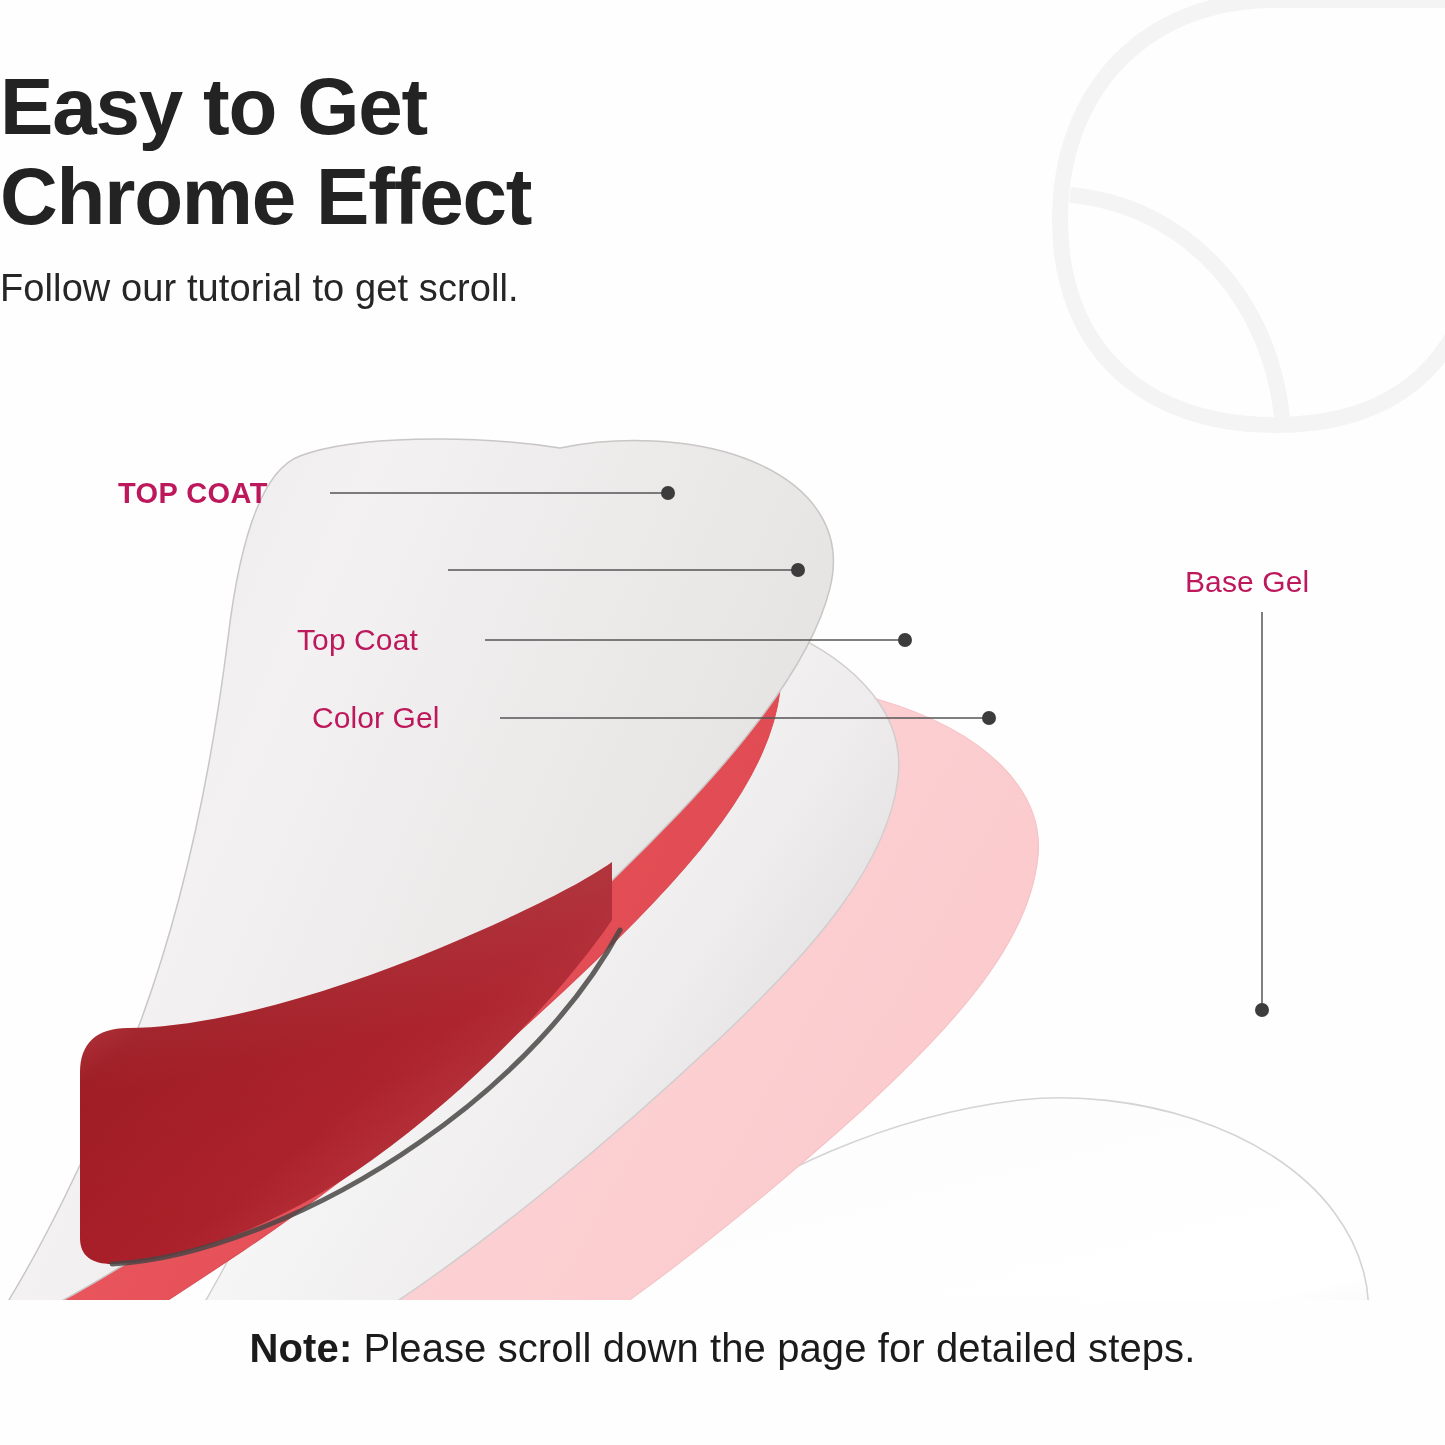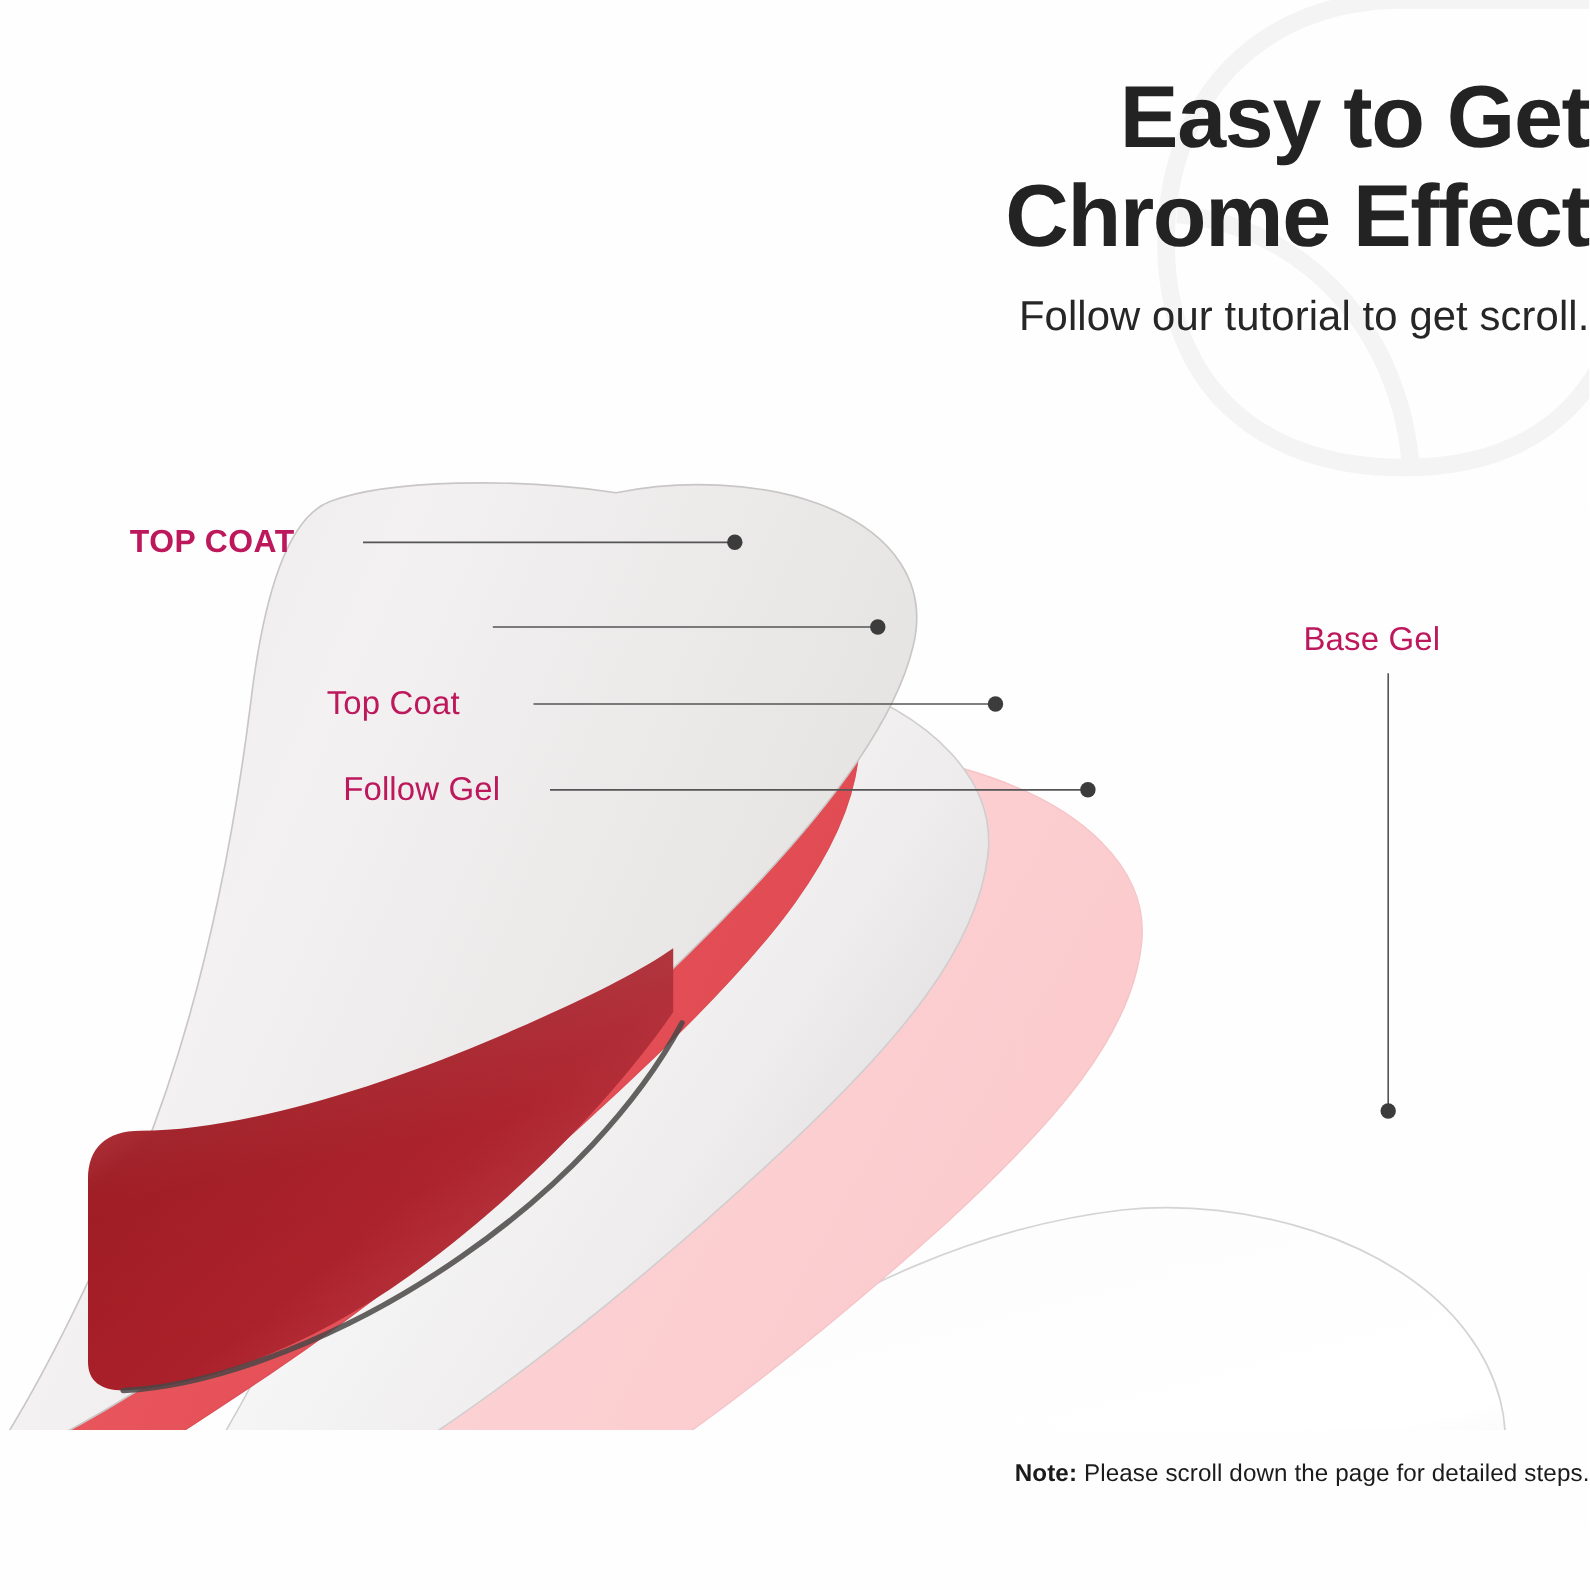--- a/index.html
+++ b/index.html
@@ -31,21 +31,21 @@
     height: 470px;
     pointer-events: none;
   }
 
   
   .header {
     position: absolute;
     top: 62px;
     left: 0;
     width: 1445px;
-    text-align: right;
+    text-align: left;
   }
   .title {
     font-size: 80px;
     font-weight: 700;
     line-height: 1.12;
     letter-spacing: -1.2px;
     color: #232323;
     margin: 0;
     white-space: pre-line;
   }
@@ -87,22 +87,22 @@
   .lbl-top-coat        { left: 297px; top: 623px; }
   .lbl-color-gel       { left: 312px; top: 701px; }
   .lbl-base-gel        { left: 1185px; top: 565px; }
 
   
   .note {
     position: absolute;
     left: 0;
     top: 1326px;
     width: 1445px;
-    text-align: right;
-    font-size: 22px;
+    text-align: center;
+    font-size: 40px;
     color: #1b1b1b;
     letter-spacing: 0.1px;
   }
   .note .note-strong {
     font-weight: 700;
   }
   .note .note-rest {
     font-weight: 400;
   }
 </style>
@@ -288,21 +288,21 @@
         <circle cx="1262" cy="610" r="7"></circle>
       </g>
     </svg>
   </div>
 
   <div class="label bold   lbl-top-coat-bold">TOP COAT</div>
 
 
   <div class="label normal lbl-top-coat">Top Coat</div>
 
-  <div class="label normal lbl-color-gel">Follow Gel</div>
+  <div class="label normal lbl-color-gel">Color Gel</div>
 
   <div class="label normal lbl-base-gel">Base Gel</div>
 
   <div class="note">
     <span class="note-strong">Note:</span><span class="note-rest"> Please scroll down the page for detailed steps.</span>
   </div>
 
 </div>
 
 </body></html>

